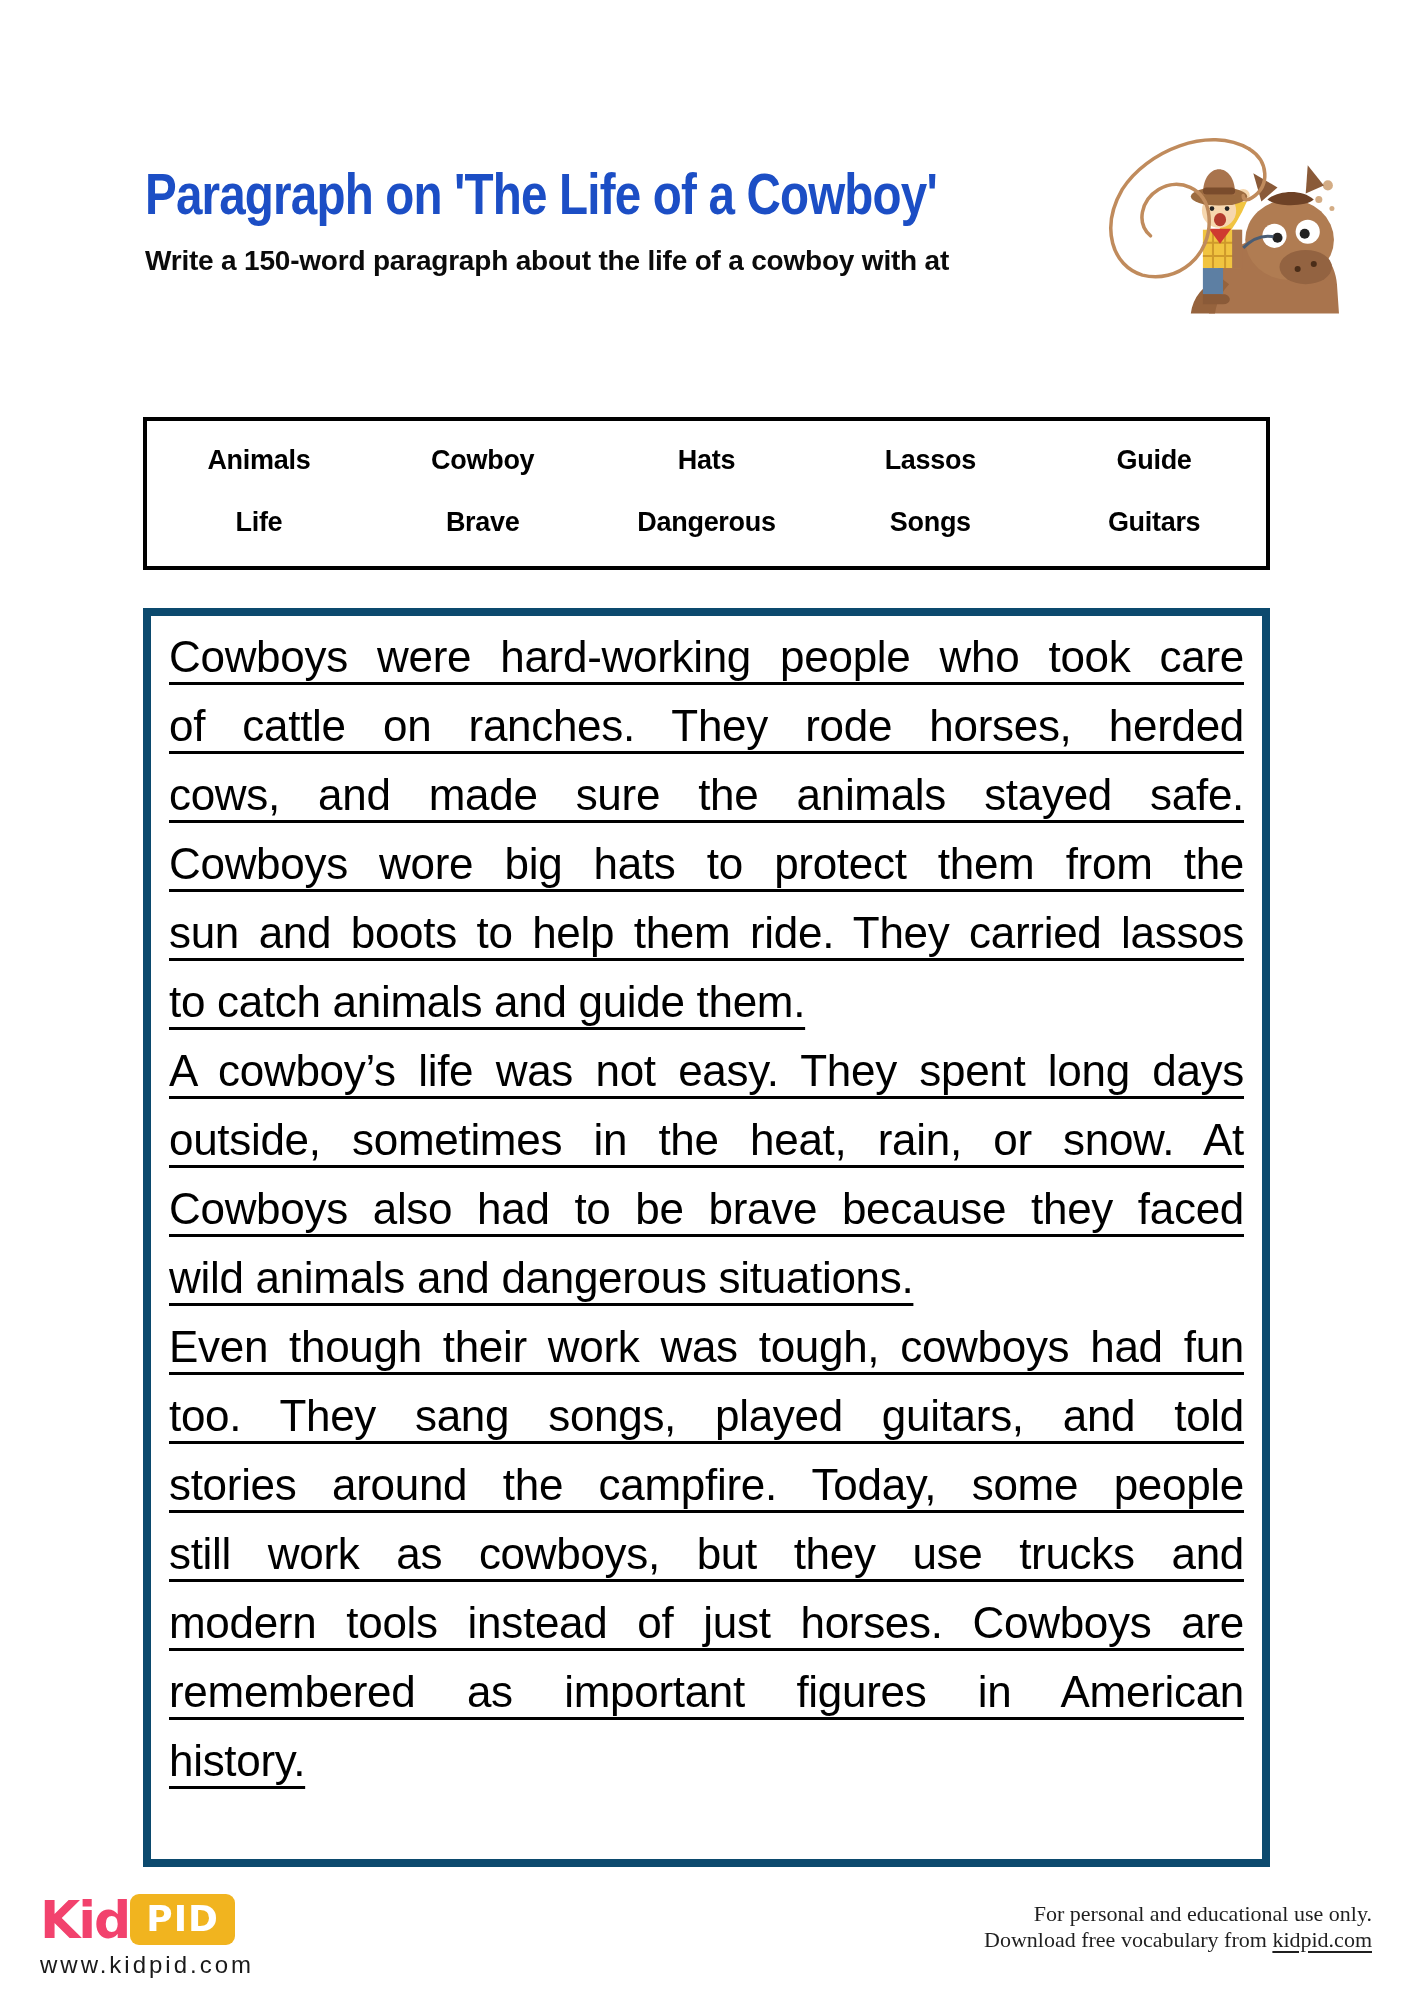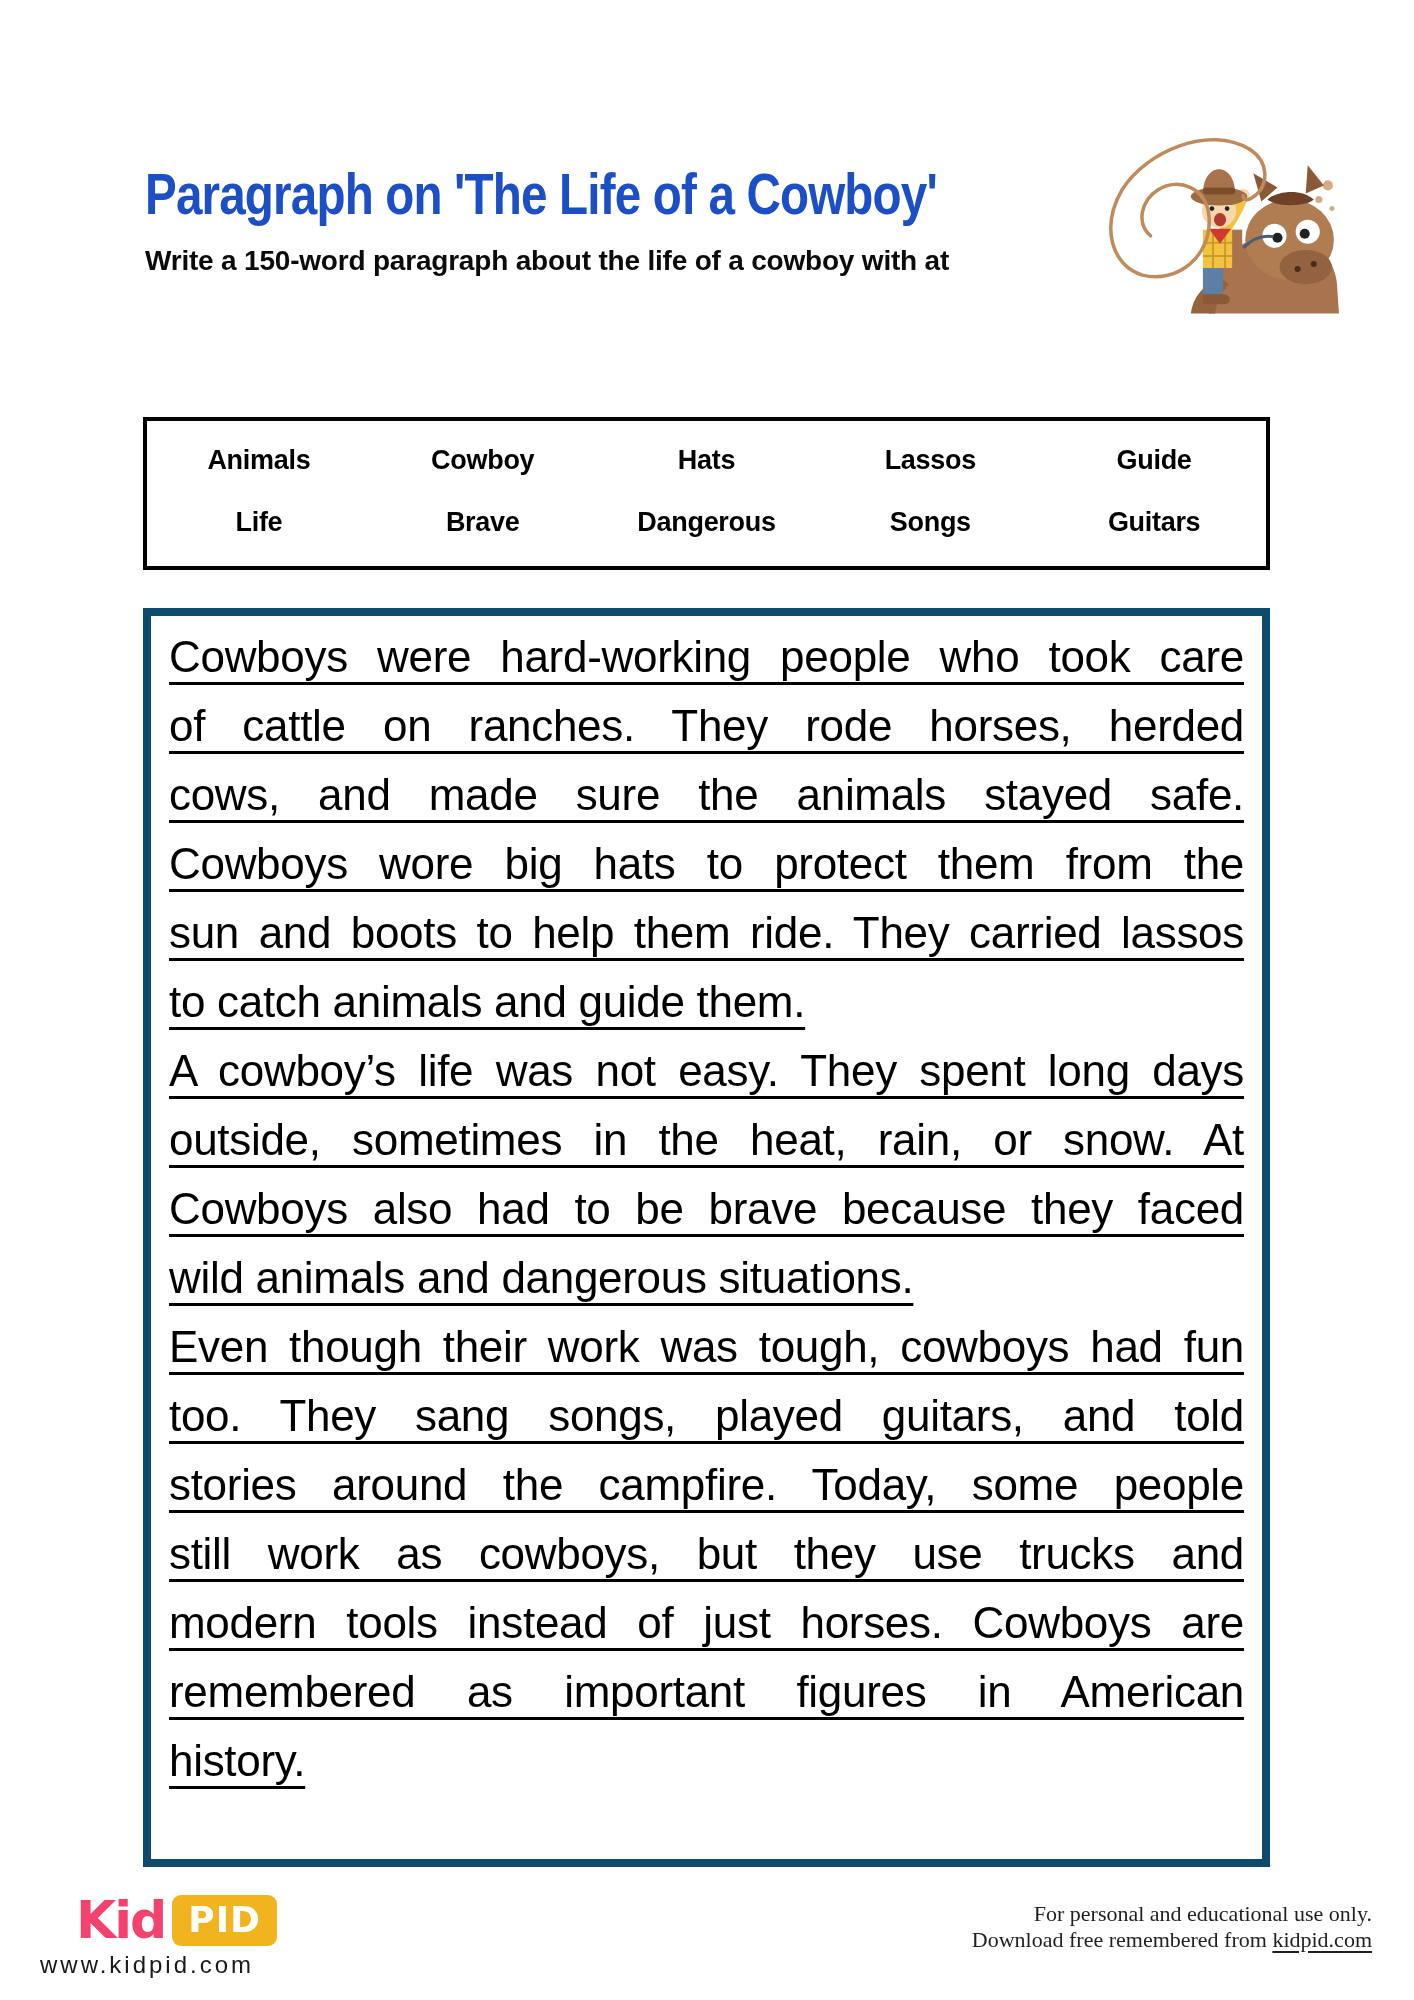--- a/index.html
+++ b/index.html
@@ -39,21 +39,21 @@
   }
   .pline{
     font-size:44px;font-weight:300;line-height:69px;color:#000;
     text-align:justify;text-align-last:justify;
     text-decoration:underline;text-decoration-thickness:3px;text-underline-offset:10px;
     letter-spacing:-0.3px;
   }
   .pend{text-align-last:left;}
 
   
-  .logo{left:40px;top:1894px;display:flex;align-items:flex-end;gap:7px;margin-left:36px;}
+  .logo{left:40px;top:1894px;display:flex;align-items:flex-start;gap:1px;}
   .logo-kid{
     font-family:"DejaVu Sans", sans-serif;font-size:52px;font-weight:800;
     color:#f2426d;letter-spacing:-2px;line-height:1;
   }
   .logo-pid{
     font-family:"DejaVu Sans", sans-serif;background:#f1b41f;color:#ffffff;
     font-size:36px;font-weight:800;line-height:1;padding:7px 16px 8px;border-radius:9px;
     letter-spacing:1px;
   }
   .site-url{left:40px;top:1951px;font-size:24px;letter-spacing:3px;color:#1a1a1a;}
@@ -162,14 +162,14 @@
 </div>
 
 <div class="abs logo">
   <span class="logo-kid">Kid</span>
   <span class="logo-pid">PID</span>
 </div>
 <div class="abs site-url">www.kidpid.com</div>
 
 <div class="abs footer-note">
   <div>For personal and educational use only.</div>
-  <div><span>Download free remembered from </span><span class="footer-link">kidpid.com</span></div>
+  <div><span>Download free vocabulary from </span><span class="footer-link">kidpid.com</span></div>
 </div>
 
 </body></html>

